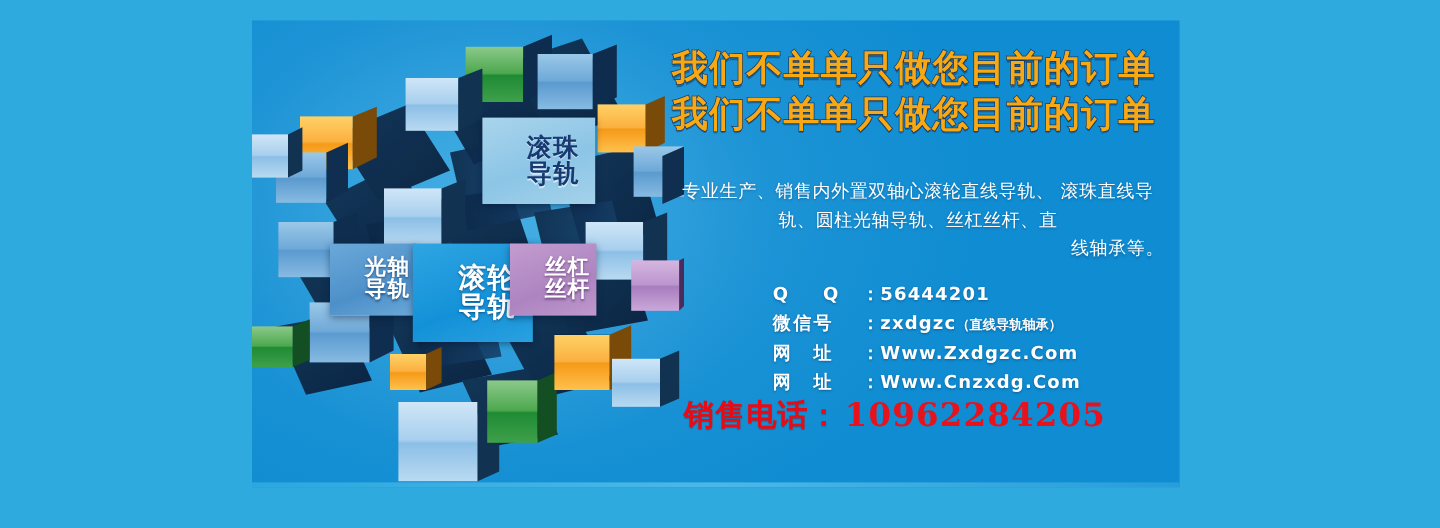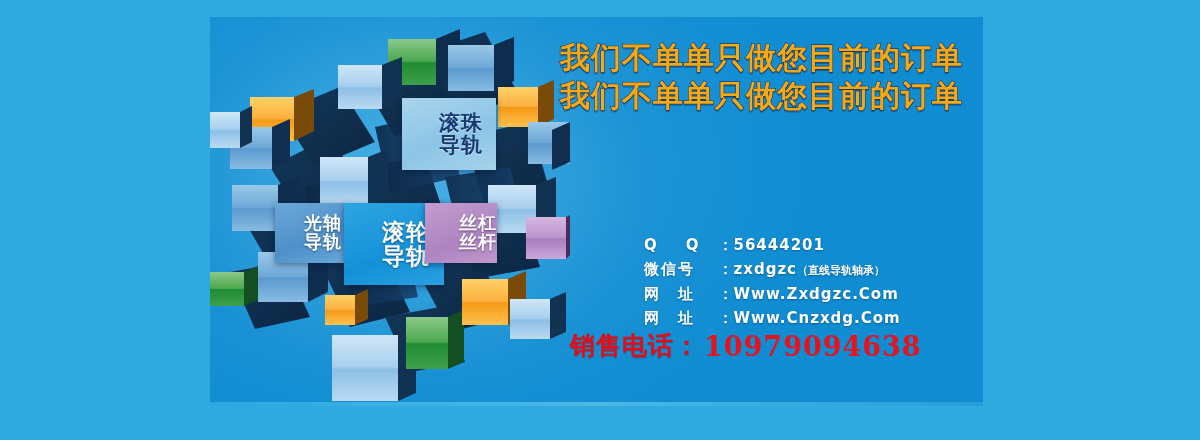--- a/index.html
+++ b/index.html
@@ -60,21 +60,20 @@
     left:134px;top:186px;width:76px;height:82px;
     background:linear-gradient(160deg,#2fa5e2 0%,#1391d8 60%,#2aa1e0 100%);
     color:#ffffff;font-size:23px;
     text-shadow:0 1px 2px rgba(0,30,70,.55);
   }
   .chip-sigang{
     left:215px;top:186px;width:48px;height:60px;
     background:linear-gradient(160deg,#c39cd0 0%,#ad84c0 60%,#bf98cd 100%);
     color:#ffffff;font-size:18px;
     text-shadow:0 1px 2px rgba(40,0,60,.5);
-    align-items:flex-end;
   }
 
   
   .content{position:absolute;left:330px;top:0;width:443px;height:389px;}
 
   .headline{position:absolute;left:0;top:22px;width:443px;text-align:center;}
   .headline .hl{
     display:block;
     font-family:"DejaVu Sans","Liberation Sans",sans-serif;
     font-weight:bold;font-size:30px;line-height:1.26;
@@ -289,20 +288,25 @@
       <span>丝杆</span>
     </div>
 
     <div class="content">
 
       <div class="headline">
         <span class="hl">我们不单单只做您目前的订单</span>
         <span class="hl">我们不单单只做您目前的订单</span>
       </div>
 
+      <div class="desc">
+        <span>专业生产、销售内外置双轴心滚轮直线导轨、</span>
+        <span>滚珠直线导轨、圆柱光轴导轨、丝杠丝杆、直</span>
+        <span class="l3">线轴承等。</span>
+      </div>
 
       <div class="contact">
         <div class="crow">
           <span class="clabel wide">Q　Q</span>
           <span>：</span>
           <span class="cval">56444201</span>
         </div>
         <div class="crow">
           <span class="clabel">微信号</span>
           <span>：</span>
@@ -316,21 +320,21 @@
         </div>
         <div class="crow">
           <span class="clabel">网　址</span>
           <span>：</span>
           <span class="cval">Www.Cnzxdg.Com</span>
         </div>
       </div>
 
       <div class="phone">
         <span class="ptxt">销售电话：</span>
-        <span class="pnum">10979094638</span>
+        <span class="pnum">10962284205</span>
       </div>
 
     </div>
 
     <div class="panel-bottomline"></div>
   </div>
 
 </div>
 
 </body></html>

